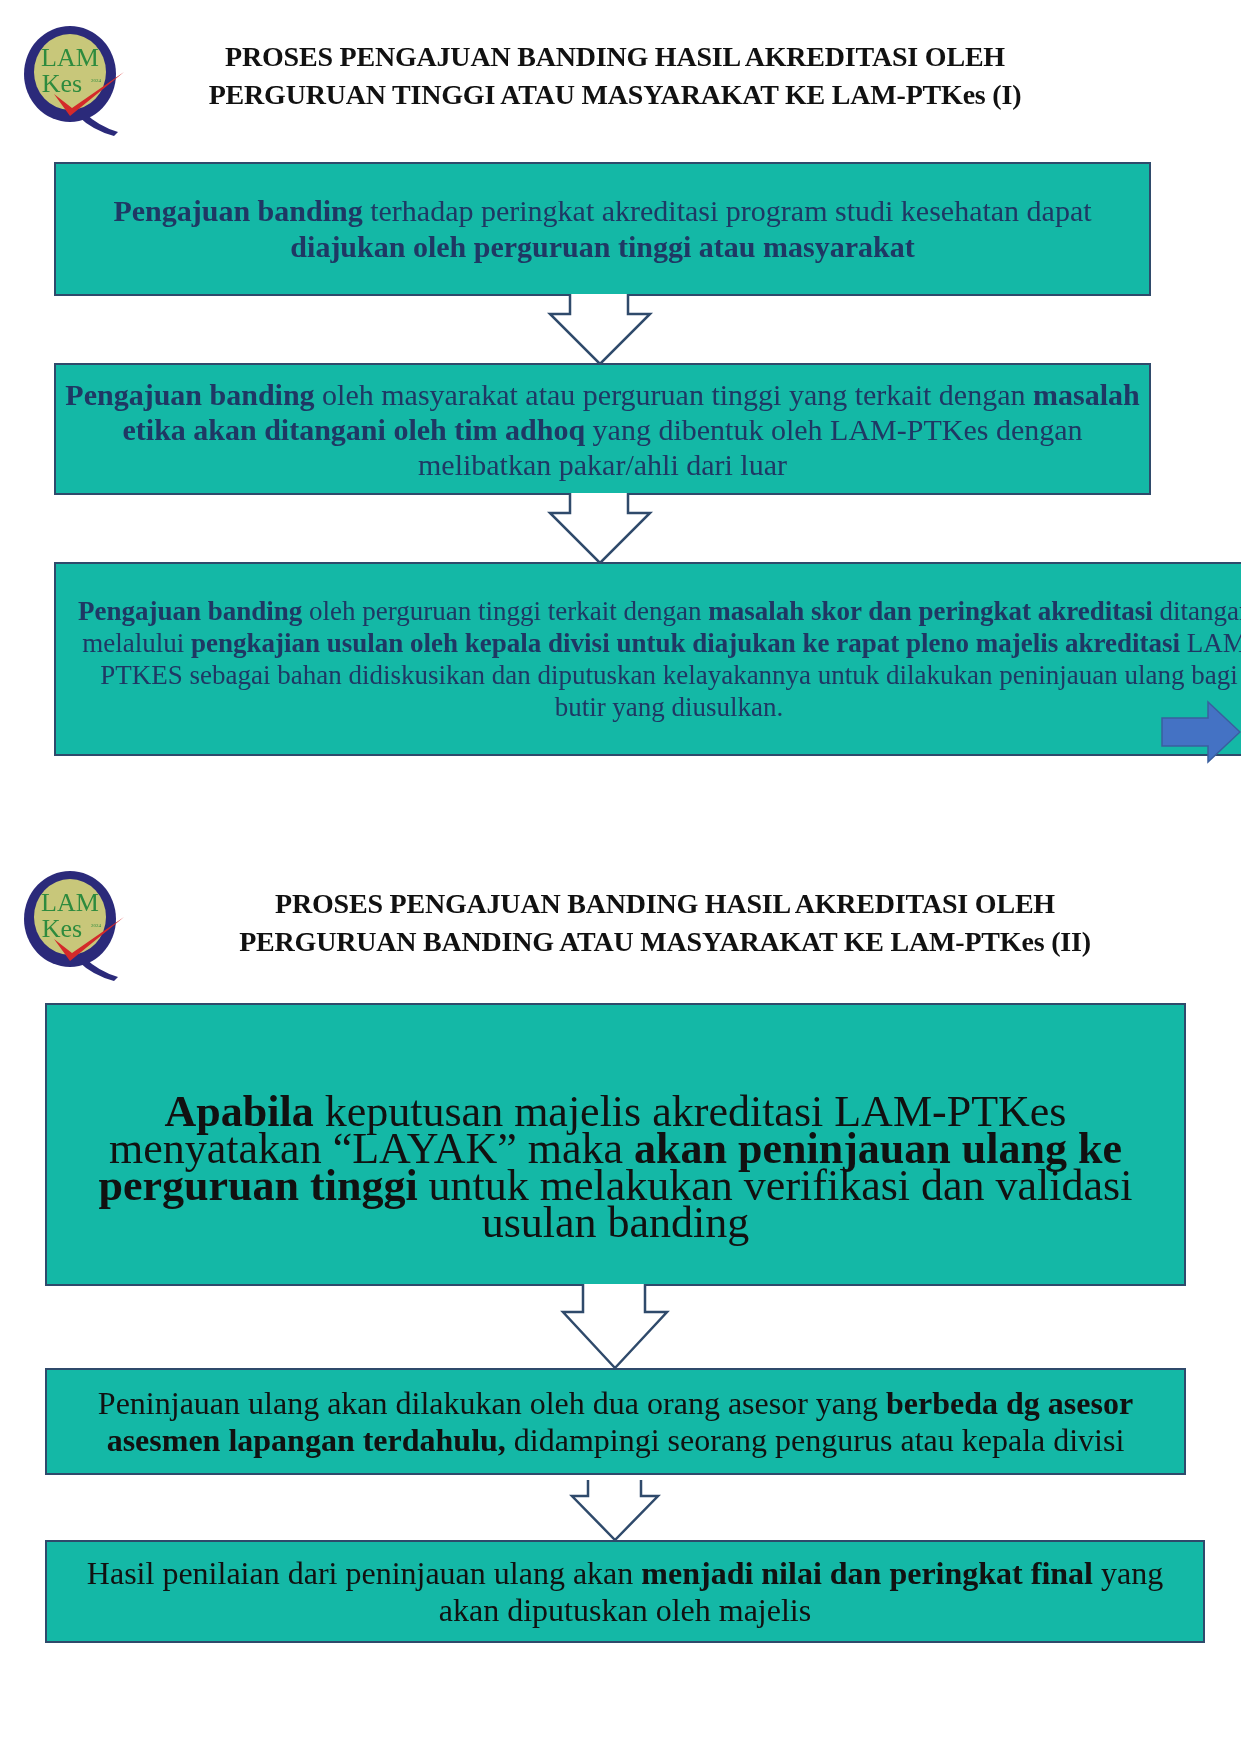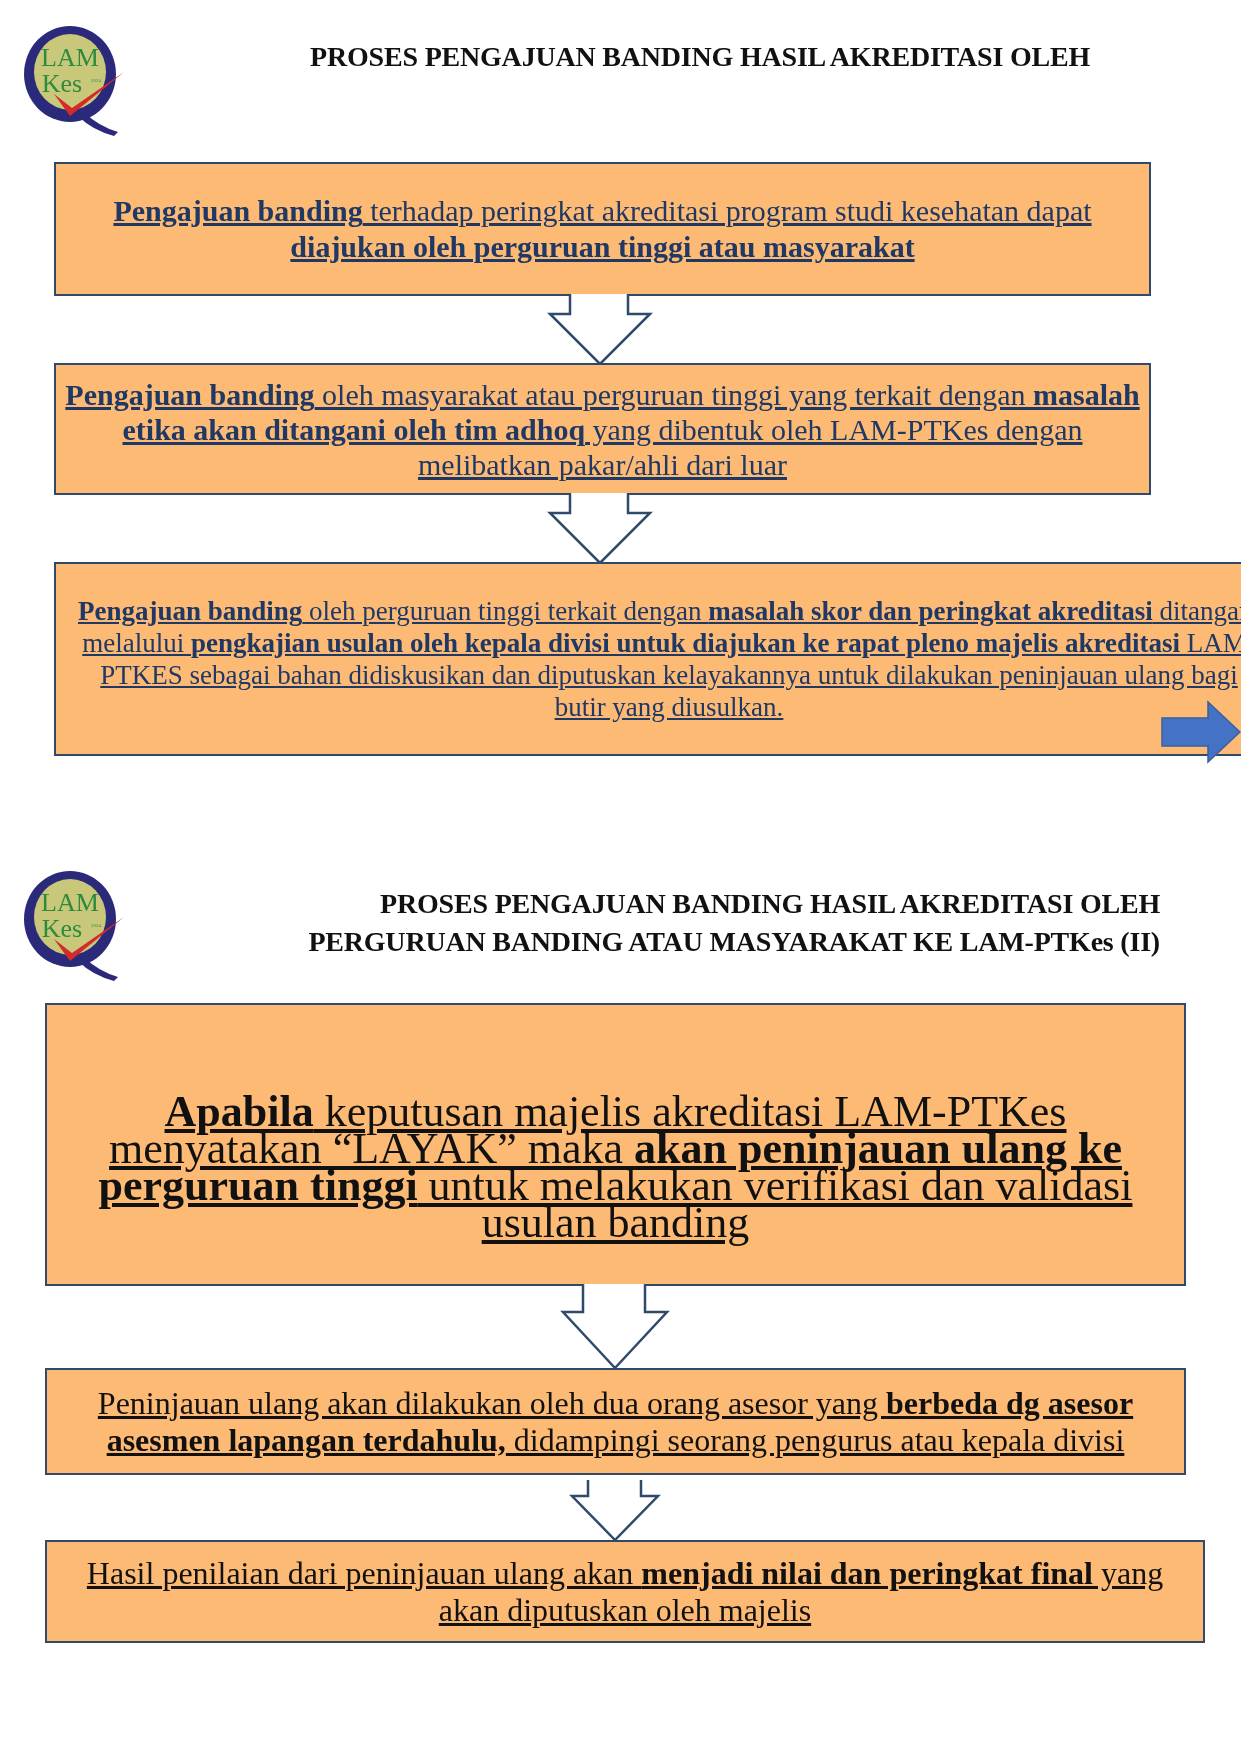--- a/index.html
+++ b/index.html
@@ -1,23 +1,23 @@
 <!DOCTYPE html>
 <html><head>
 <meta charset="utf-8">
 <style>
   html, body { margin:0; padding:0; background:#ffffff; }
   body { width:1241px; height:1755px; position:relative; overflow:hidden;
          font-family:"Liberation Serif", "DejaVu Serif", serif; }
   .logo { position:absolute; width:112px; height:118px; }
-  .title { position:absolute; font-weight:bold; color:#111; text-align:right;
+  .title { position:absolute; font-weight:bold; color:#111; text-align:center;
            font-size:28px; line-height:38px; letter-spacing:-0.2px; }
-  .box { position:absolute; background:#fdba74; border:2.5px solid #2f4a6b;
+  .box { position:absolute; background:#14b8a6; border:2.5px solid #2f4a6b;
          box-sizing:border-box; display:flex; align-items:center; justify-content:center;
-         text-align:center;text-decoration:underline; }
+         text-align:center; }
   .box p { margin:0; }
   .blue { color:#1f3864; }
   .black { color:#111; }
   b { font-weight:bold; }
   .arrow { position:absolute; }
   .side-arrow { position:absolute; }
 </style>
 </head>
 <body>
 
@@ -26,20 +26,21 @@
   <ellipse cx="52" cy="52" rx="36" ry="38" fill="#c8c77a"></ellipse>
   <path d="M66 92 Q80 106 100 112 L96 116 Q74 110 60 96 Z" fill="#2b2a7a"></path>
   <text x="52" y="46" text-anchor="middle" font-family="Liberation Serif, serif" font-size="26" fill="#2e8b3e">LAM</text>
   <text x="44" y="72" text-anchor="middle" font-family="Liberation Serif, serif" font-size="26" fill="#2e8b3e">Kes</text>
   <text x="78" y="62" text-anchor="middle" font-family="Liberation Serif, serif" font-size="5" fill="#2e8b3e">2024</text>
   <path d="M36 74 L52 96 L106 52 L54 88 Z" fill="#d42a2a"></path>
 </svg>
 
 <div class="title" style="left:140px;top:38px;width:950px;">
   <div>PROSES PENGAJUAN BANDING HASIL AKREDITASI OLEH</div>
+  <div>PERGURUAN TINGGI ATAU MASYARAKAT KE LAM-PTKes (I)</div>
 </div>
 
 <div class="box blue" style="left:54px;top:162px;width:1097px;height:134px;font-size:30px;line-height:36px;padding:10px 24px;">
   <p class="sq-text"><b>Pengajuan banding</b><span> terhadap peringkat akreditasi program studi kesehatan dapat </span><b>diajukan oleh perguruan tinggi atau masyarakat</b></p>
 </div>
 
 <svg class="arrow" style="left:540px;top:294px;" width="120" height="72" viewBox="0 0 120 72">
   <path d="M30 0 L30 20 L10 20 L60 70 L110 20 L88 20 L88 0" fill="#fff" stroke="#2f4a6b" stroke-width="2.5"></path>
 </svg>
 

